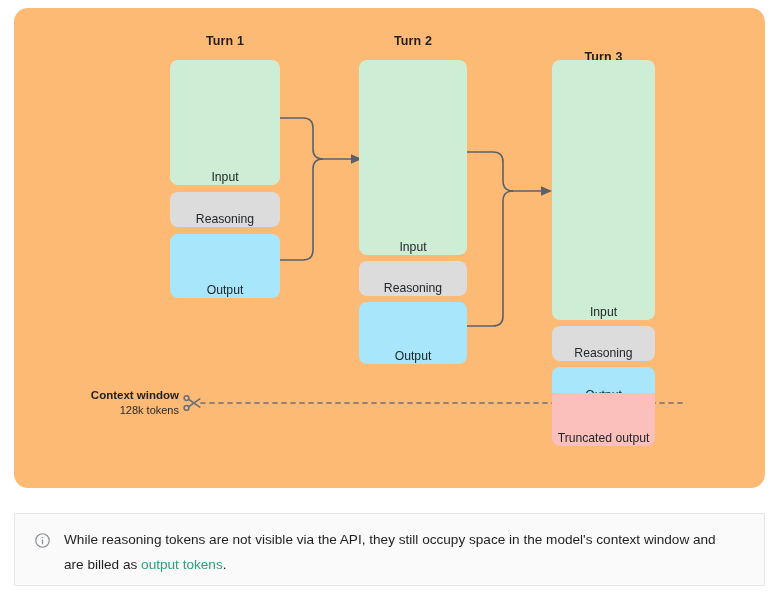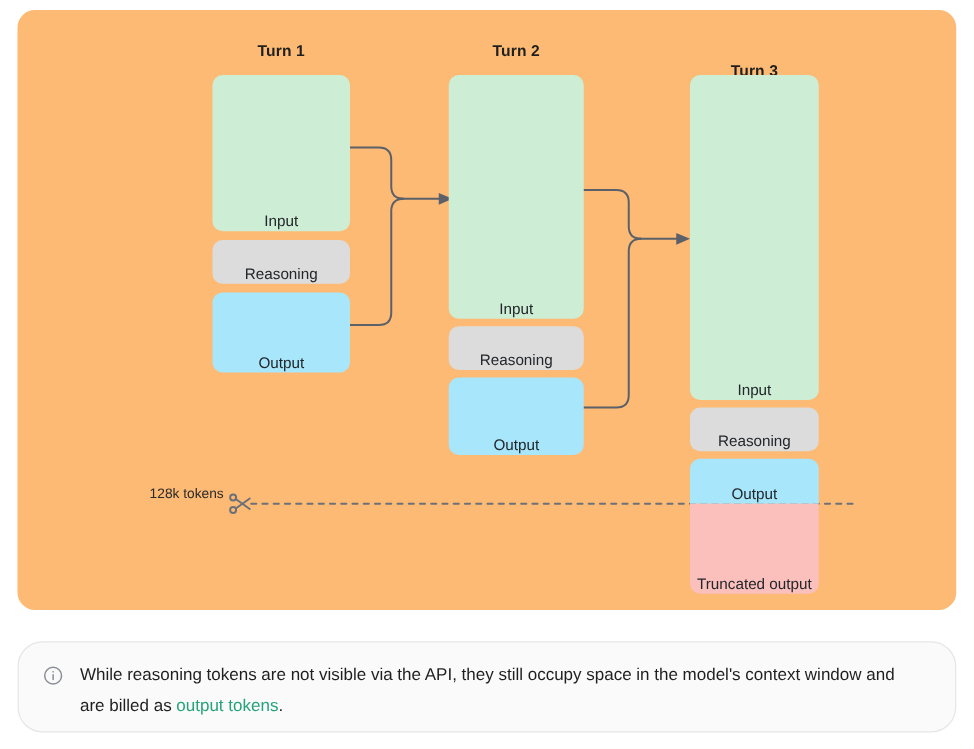--- a/index.html
+++ b/index.html
@@ -106,21 +106,21 @@
   
   .note-card {
     position: absolute;
     left: 14px;
     top: 513px;
     width: 751px;
     height: 73px;
     box-sizing: border-box;
     background: #fafafa;
     border: 1px solid #e6e6e6;
-    border-radius: 20px;
+    border-radius: 1px;
   }
 
   .note-icon {
     position: absolute;
     left: 19px;
     top: 18px;
     width: 17px;
     height: 17px;
   }
 
@@ -197,25 +197,26 @@
       </div>
 
       <div class="block gray" style="left:538px; top:318px; width:103px; height:35px;">
         <span>Reasoning</span>
       </div>
 
       <div class="block blue sq-bottom" style="left:538px; top:359px; width:103px; height:36px;">
         <span>Output</span>
       </div>
 
-      <div class="block pink sq-top" style="left:538px; top:395px; width:103px; height:72px;">
+      <div class="block pink sq-top" style="left:538px; top:385px; width:103px; height:53px;">
         <span>Truncated output</span>
       </div>
 
       <div class="ctx-label" style="left:20px; top:380px; width:145px;">
+        <span class="ctx-title">Context window</span>
         <span class="ctx-sub">128k tokens</span>
       </div>
 
       <svg class="scissors-icon" style="left:167px; top:384px;" viewBox="0 0 24 24" fill="none" stroke="#6b7079" stroke-width="1.7" stroke-linecap="round" stroke-linejoin="round">
         <circle cx="6" cy="6.6" r="2.6"></circle>
         <circle cx="6" cy="17.4" r="2.6"></circle>
         <line x1="8.3" y1="7.9" x2="20.5" y2="16.6"></line>
         <line x1="8.3" y1="16.1" x2="20.5" y2="7.4"></line>
       </svg>
 

